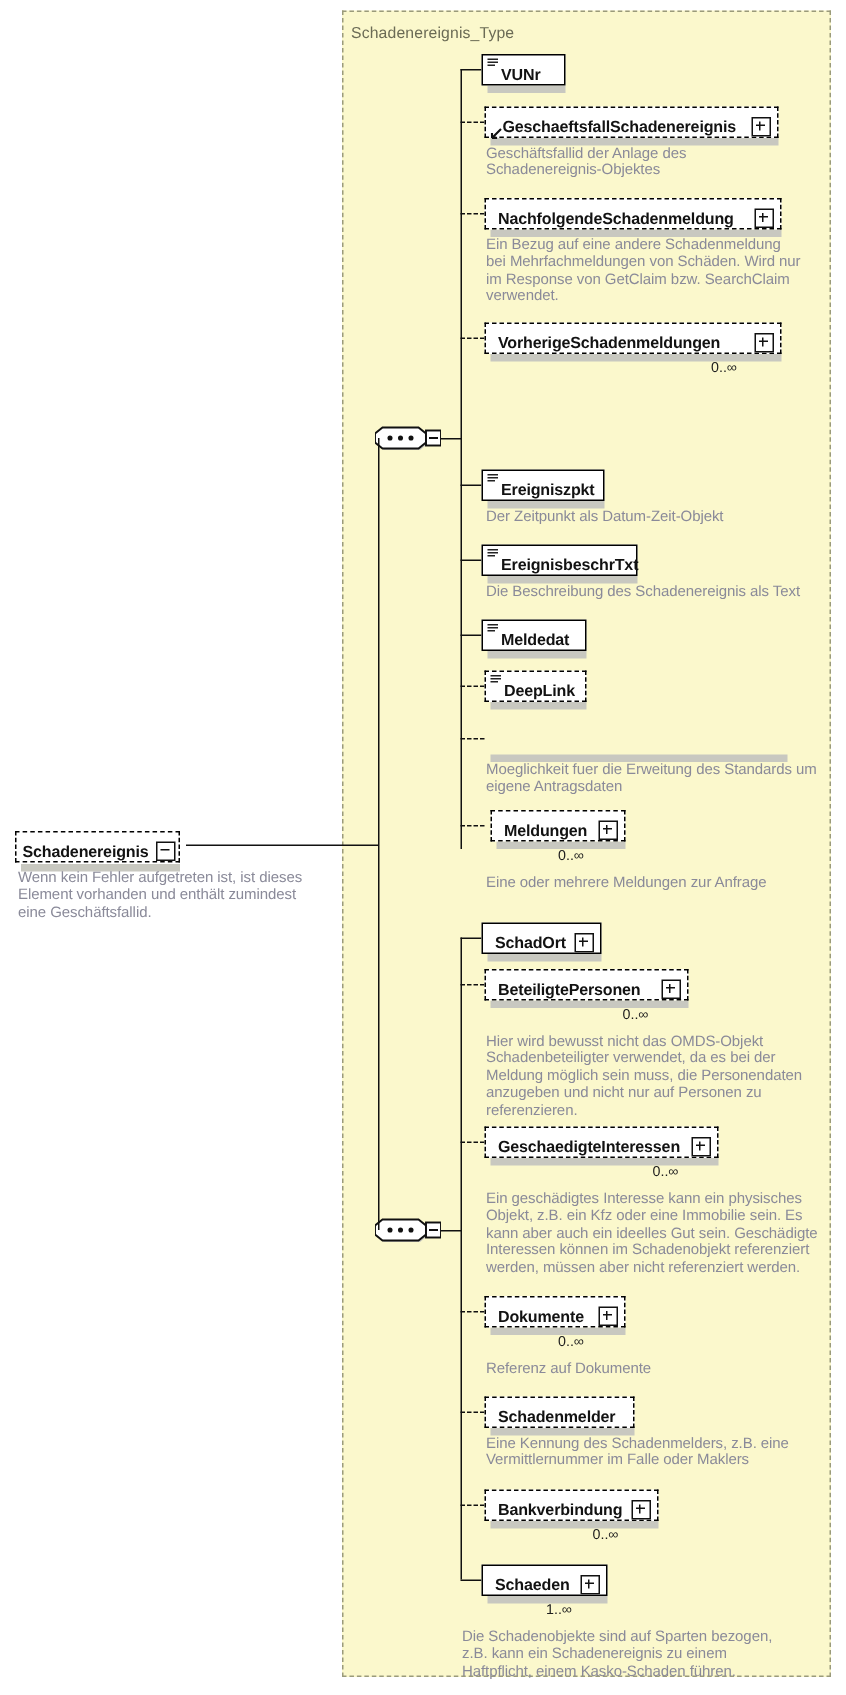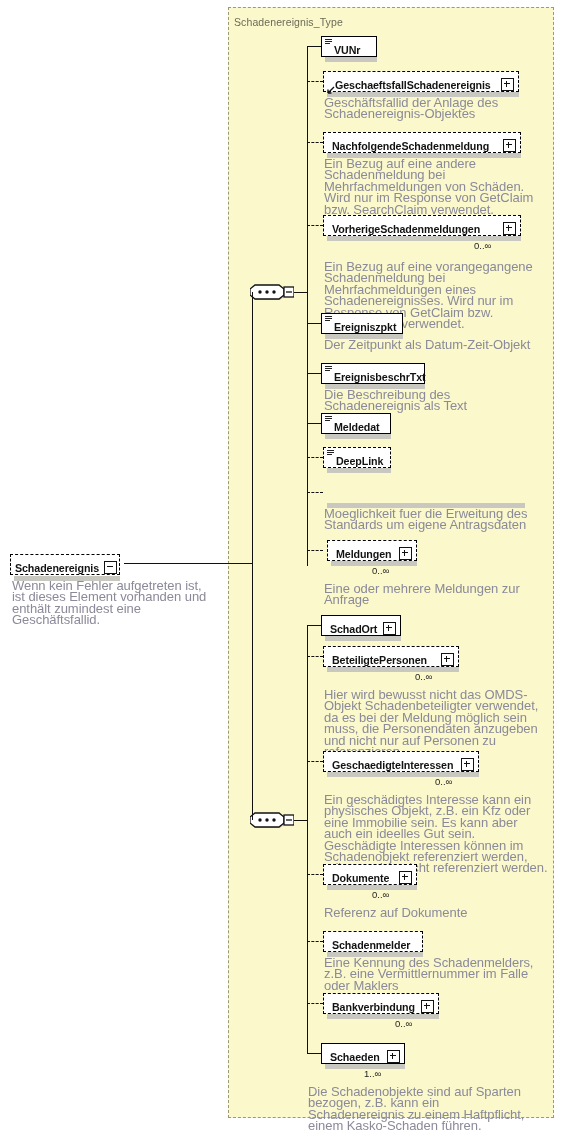--- a/index.html
+++ b/index.html
@@ -108,21 +108,21 @@
   }
   .card-arrow{
     position:absolute;
     width:9px;height:6px;
     overflow:hidden;
   }
 
   
   .desc{
     position:absolute;
-    font-size:13px;
+    font-size:10px;
     line-height:11.4px;
     color:#8a8a99;
     white-space:pre-line;
     letter-spacing:-.05px;
   }
 
   
   .ln{position:absolute;background:#111;}
   .ln.h{height:1.2px;}
   .ln.v{width:1.2px;}
@@ -229,21 +229,20 @@
 
   <div class="shadow" style="left:327px;top:236px;width:194px;"></div>
   <div class="node opt" style="left:323px;top:215px;width:198px;">
     <span class="lbl" style="margin-left:4px;">VorherigeSchadenmeldungen</span>
     <span class="plus" style="margin-left:auto;"></span>
   </div>
   <div class="card-arrow" style="left:487px;top:234px;">
     
   </div>
   <div class="card" style="left:474px;top:240px;">0..∞</div>
-  <div class="desc" style="left:324px;top:261px;width:216px;">Ein Bezug auf eine vorangegangene Schadenmeldung bei Mehrfachmeldungen eines Schadenereignisses. Wird nur im Response von GetClaim bzw. SearchClaim verwendet.</div>
 
   <div class="shadow" style="left:325px;top:334px;width:78px;"></div>
   <div class="node req" style="left:321px;top:313px;width:82px;">
     <span class="glyph-lines">
         <i></i>
         <i></i>
         <i></i>
       </span>
     <span class="lbl" style="margin-left:8px;">Ereigniszpkt</span>
   </div>

